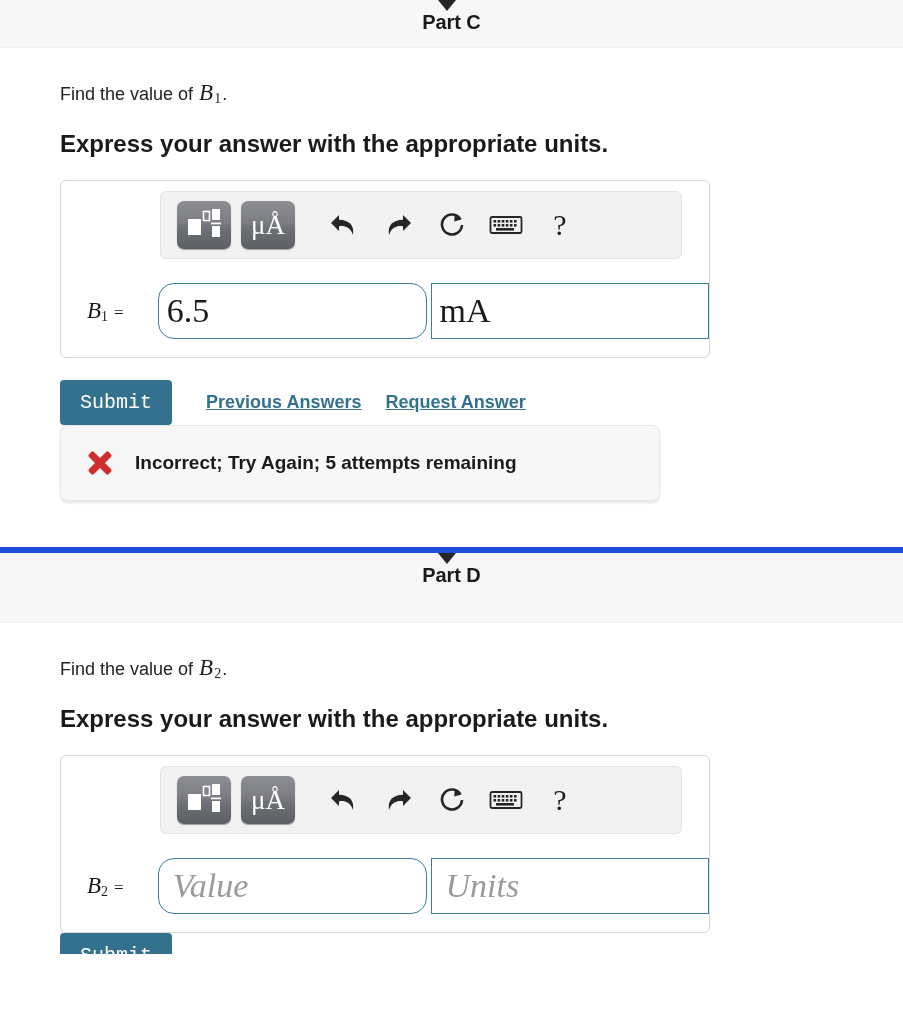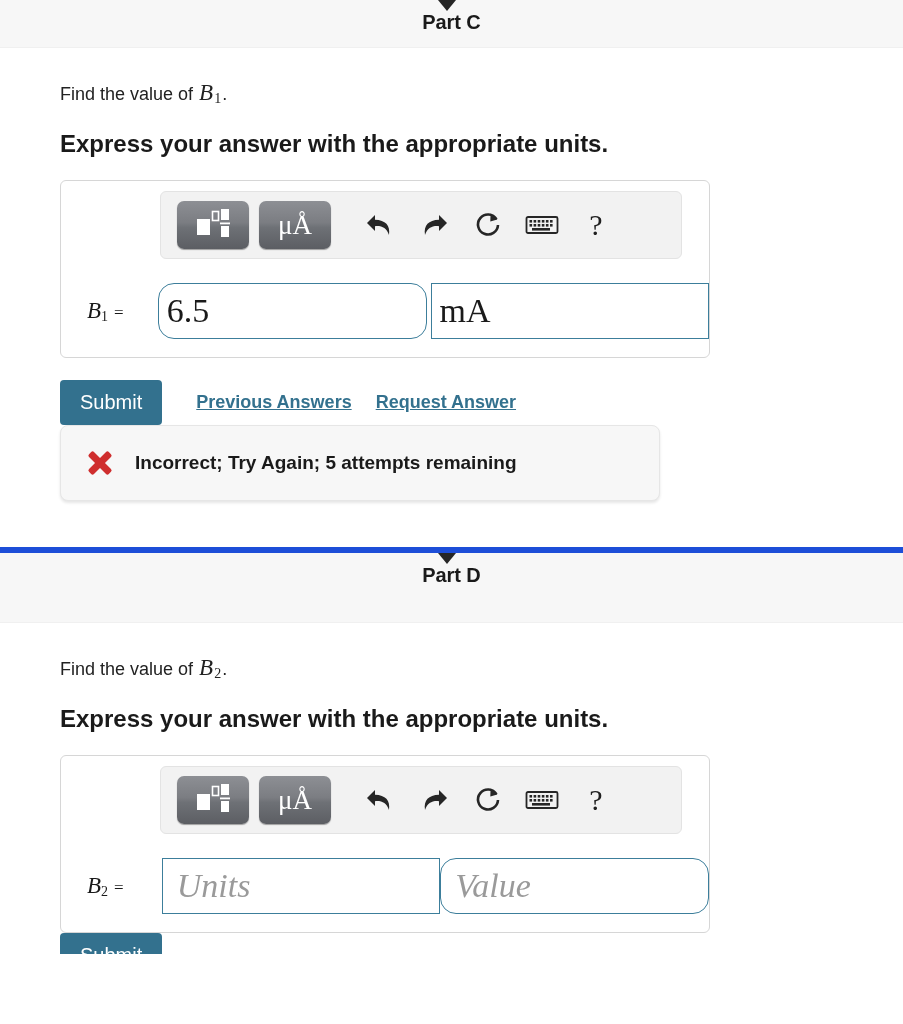--- a/index.html
+++ b/index.html
@@ -96,21 +96,21 @@
     height: 68px;
     background: #f2f2f2;
     border: 1px solid #e3e3e3;
     border-radius: 6px;
     box-sizing: border-box;
     display: flex;
     align-items: center;
     padding-left: 16px;
   }
   .tb-btn {
-    width: 72px;
+    width: 54px;
     height: 48px;
     border-radius: 7px;
     background: linear-gradient(to bottom, #8d8f94 0%, #7b7d82 45%, #6e7176 55%, #5c5e63 100%);
     box-shadow: 0 1px 1px rgba(0,0,0,0.35);
     display: flex;
     align-items: center;
     justify-content: center;
     margin-right: 10px;
     cursor: pointer;
     flex: none;
@@ -197,21 +197,21 @@
   .submit-btn {
     background: #33718e;
     color: #ffffff;
     font-size: 20px;
     border: none;
     border-radius: 4px;
     padding: 0 20px;
     height: 45px;
     line-height: 45px;
     cursor: pointer;
-    font-family: Liberation Sans, sans-serif;
+    font-family: Liberation Mono, monospace;
   }
   .links {
     margin-left: 34px;
     display: flex;
     align-items: center;
     text-align: center;
   }
   .link {
     color: #33718e;
     font-size: 18px;
@@ -431,22 +431,22 @@
           </g>
         </svg>
       </div>
       <div class="tb-icon help">?</div>
     </div>
 
     <div class="input-row">
       <div class="var-label">
         <span>B</span><sub>2</sub><span class="eq">=</span>
       </div>
+      <div class="ansfield value placeholder">Value</div>
       <div class="ansfield units placeholder">Units</div>
-      <div class="ansfield value placeholder">Value</div>
     </div>
 
   </div>
 
 </div>
 
 <div class="bottom-clip">
   <button class="submit-btn">Submit</button>
 </div>
 

